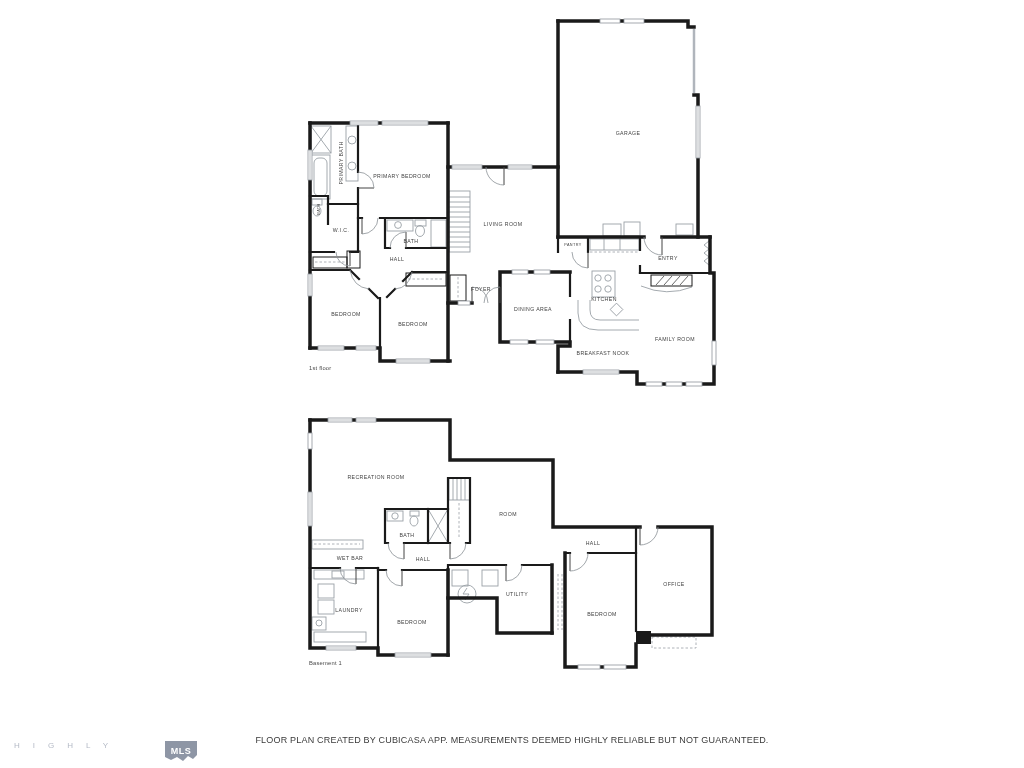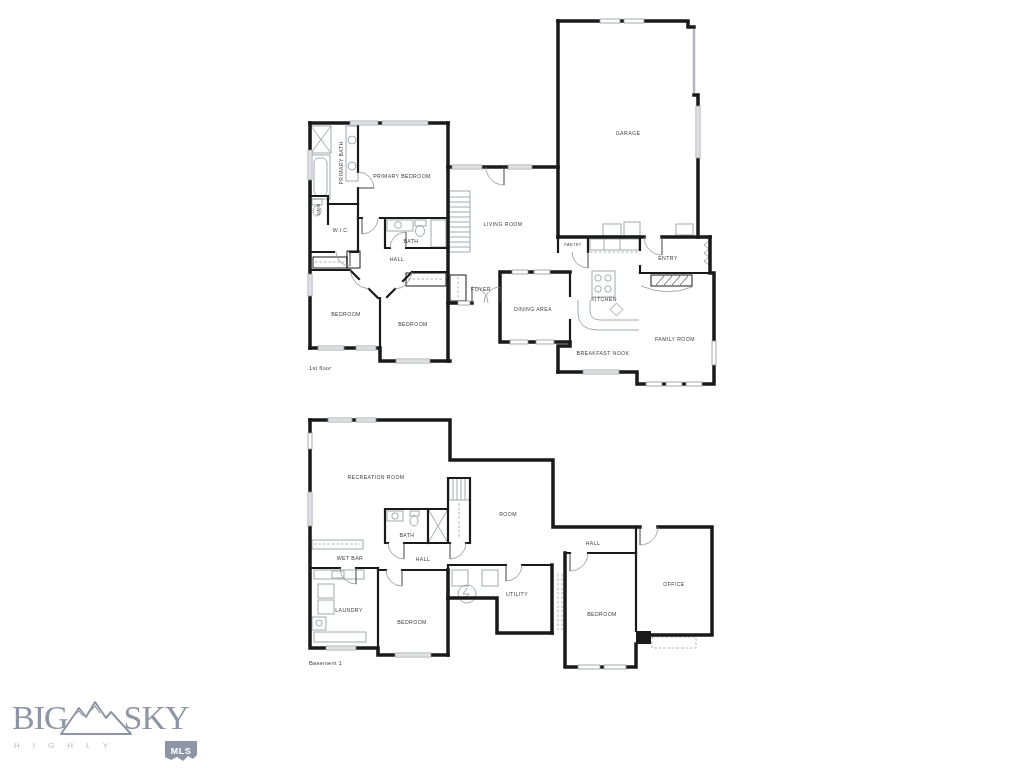--- a/index.html
+++ b/index.html
@@ -311,29 +311,22 @@
       <text class="lbl" x="412" y="624">BEDROOM</text>
       <text class="lbl" x="517" y="596">UTILITY</text>
       <text class="lbl" x="602" y="616">BEDROOM</text>
       <text class="lbl" x="674" y="586">OFFICE</text>
       <text class="cap" x="309" y="665">Basement 1</text>
     </g>
   </g>
 </svg>
 
   <div class="logo">
-    <div class="logo-row">
-      <span class="logo-word">BIG</span>
-      <svg class="logo-mountain" width="74" height="36" viewBox="0 0 74 36">
-        <path d="M2,34 L20,8 L27,17 L36,2 L47,18 L52,12 L72,34 Z" fill="#ffffff" stroke="#8e96a5" stroke-width="2" stroke-linejoin="round"></path>
-        <path d="M30,12 L36,6 L41,13 M16,14 L20,11 L24,16" fill="none" stroke="#8e96a5" stroke-width="1.2"></path>
-      </svg>
-      <span class="logo-word">SKY</span>
-    </div>
     <div class="logo-tagline">HIGHLY</div>
     <svg class="logo-badge" width="34" height="24" viewBox="0 0 34 24">
       <path d="M1,1 H33 V15 L29,19 L24,16 L19,21 L13,17 L7,20 L1,17 Z" fill="#8e96a5"></path>
       <text x="17" y="13.5" text-anchor="middle" font-family="Liberation Sans, sans-serif" font-size="9" font-weight="bold" fill="#ffffff" letter-spacing="0.5">MLS</text>
     </svg>
   </div>
 
+  <div class="disclaimer">FLOOR PLAN CREATED BY CUBICASA APP. MEASUREMENTS DEEMED HIGHLY RELIABLE BUT NOT GUARANTEED.</div>
 
 </div>
 
 </body></html>

